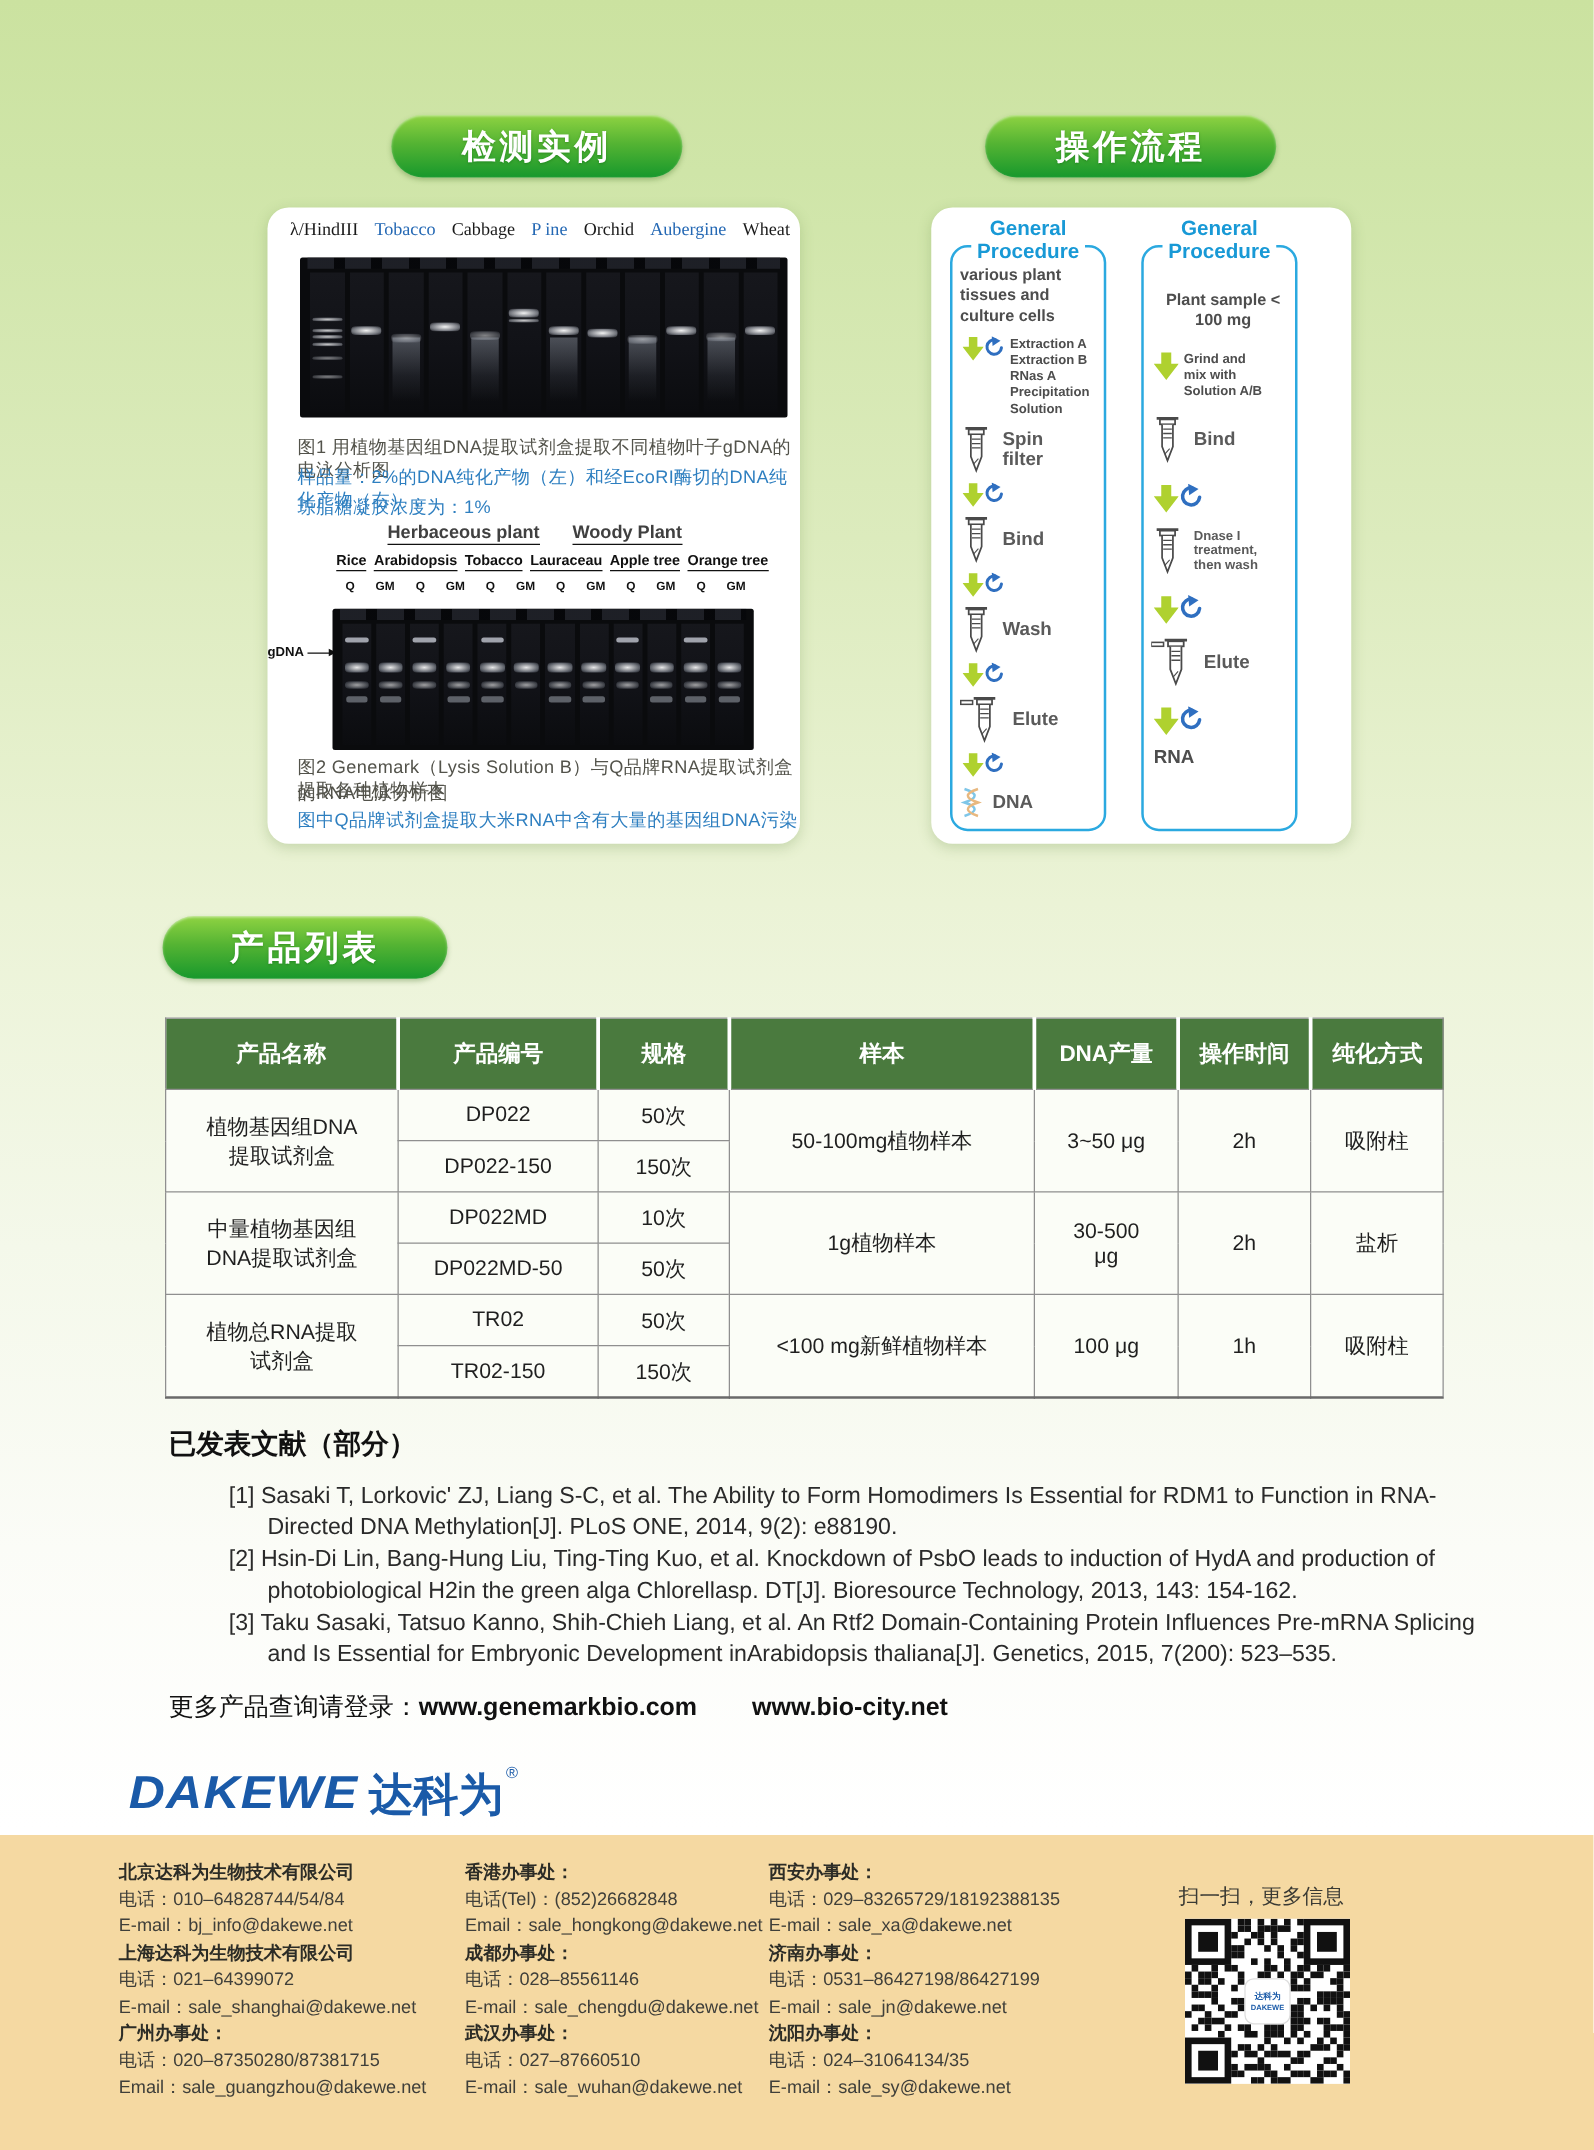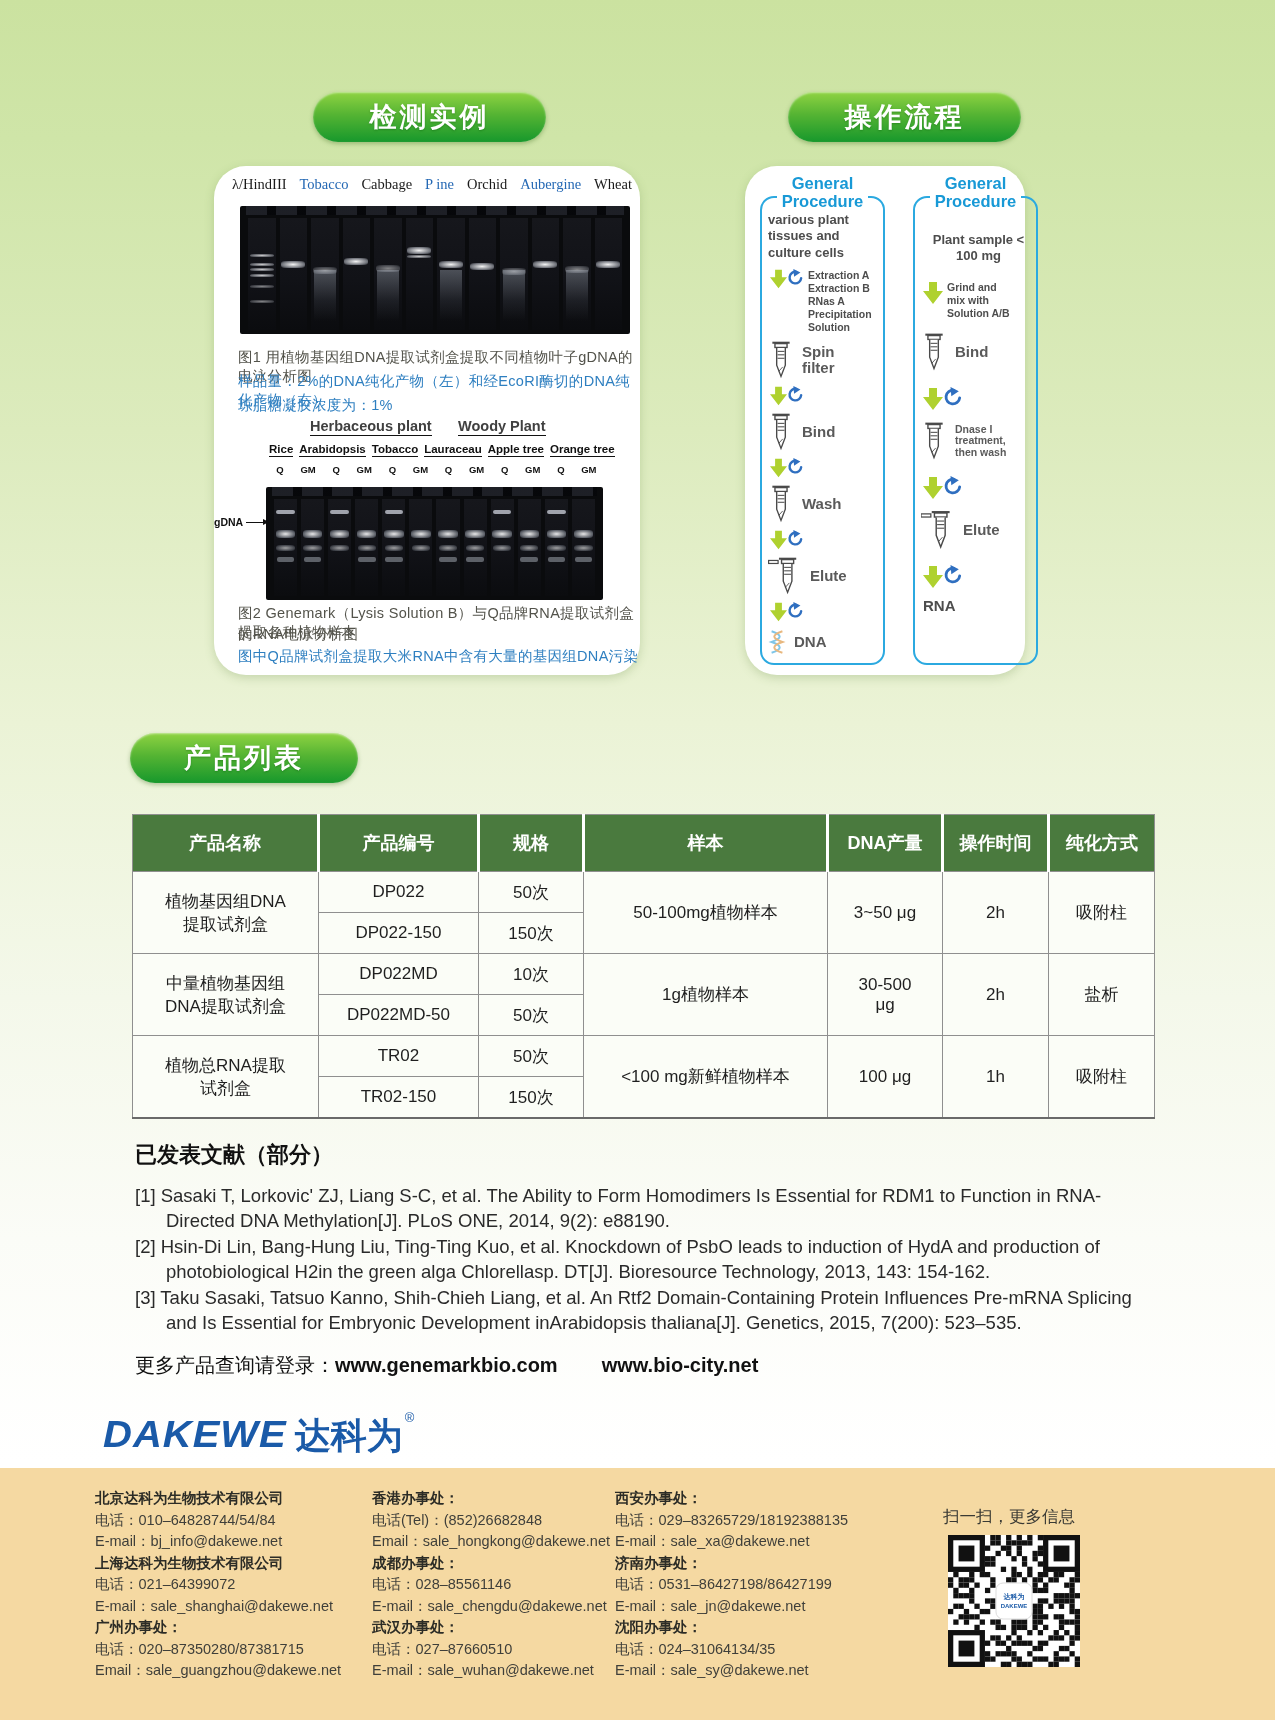--- a/index.html
+++ b/index.html
@@ -1,26 +1,26 @@
 <!DOCTYPE html>
 <html><head>
 <meta charset="utf-8">
 <style>
   html,body{margin:0;padding:0;}
   body{font-family:"Liberation Sans","DejaVu Sans",sans-serif;}
   .page{position:relative;width:1275px;height:1720px;overflow:hidden;
     background:linear-gradient(180deg,#cbe2a0 0%,#cfe5a8 8%,#dcebbd 25%,#ebf3d6 42%,#f4f8ea 58%,#fbfcf7 72%,#ffffff 85%,#ffffff 100%);}
-  .abs{position:absolute;}
+  .abs{position:absolute;margin-left:48px;}
   
   .pill{position:absolute;height:50px;border-radius:26px;display:flex;align-items:center;justify-content:center;
     background:linear-gradient(180deg,#8fd342 0%,#55b433 45%,#17982c 100%);
     box-shadow:0 2px 4px rgba(60,110,30,.35), inset 0 1px 2px rgba(255,255,255,.5);}
   .pill span{color:#fff;font-size:27px;font-weight:bold;letter-spacing:3px;text-shadow:0 1px 2px rgba(0,80,0,.35);}
   
-  .card{position:absolute;background:#fff;border-radius:32px;box-shadow:0 3px 10px rgba(90,130,60,.25);}
+  .card{position:absolute;background:#fff;border-radius:17px;box-shadow:0 3px 10px rgba(90,130,60,.25);}
   
   .gel{position:absolute;display:flex;background:#0a0b0d;padding:12px 6px 4px 6px;box-sizing:border-box;border-radius:2px;overflow:hidden;}
   .gel::before{content:'';position:absolute;top:0;left:6px;right:6px;height:9px;
     background:repeating-linear-gradient(90deg,#202229 0 21px,#06070a 21px 30px);opacity:.9;}
   .lane{flex:1;margin:0 2px;position:relative;background:linear-gradient(180deg,#16171c 0%,#111217 55%,#0b0c0f 100%);}
   .bd{position:absolute;left:6%;right:6%;height:7px;border-radius:3px;
     background:radial-gradient(ellipse at center,rgba(255,255,255,.95) 0%,rgba(230,235,245,.45) 65%,rgba(200,210,220,0) 100%);
     filter:blur(.4px);}
   .bd.t{height:3px;opacity:.8;}
   .bd.f{opacity:.5;}
@@ -227,21 +227,21 @@
         <div class="lane">
           <i class="lo"></i>
         </div>
     </div>
 
     <div class="cap" style="left:24px;top:438px;">图2  Genemark（Lysis Solution B）与Q品牌RNA提取试剂盒提取各种植物样本</div>
     <div class="cap" style="left:24px;top:459px;">的RNA电泳分析图</div>
     <div class="blue-note" style="left:24px;top:481px;">图中Q品牌试剂盒提取大米RNA中含有大量的基因组DNA污染</div>
   </div>
 
-  <div class="card" style="left:745px;top:166px;width:280px;height:509px;">
+  <div class="card" style="left:745px;top:166px;width:336px;height:509px;">
 
     <div class="pcol" style="left:15px;">
       <div class="ptitle">
         <div>General</div>
         <div>Procedure</div>
       </div>
       <div class="pframe"></div>
       <div class="pbody">
         <div class="pstart">various plant tissues and culture cells</div>
         <div class="arrowrow">

